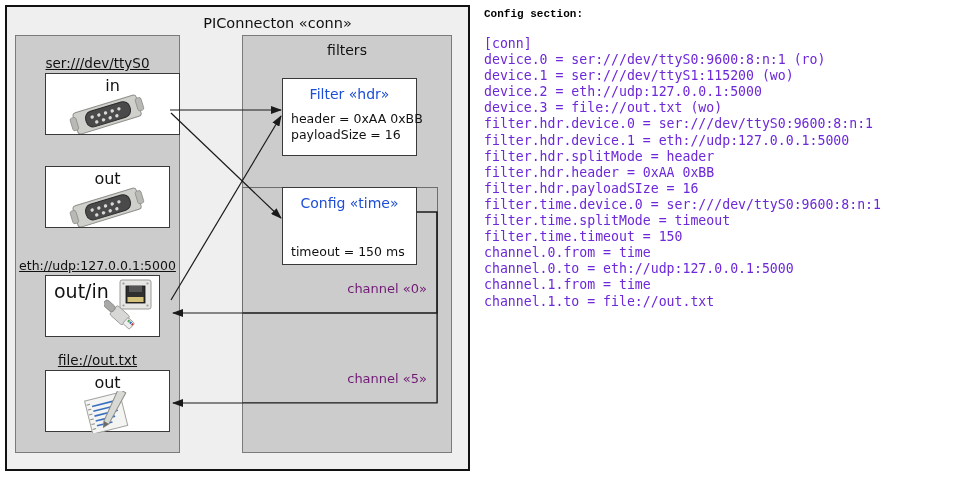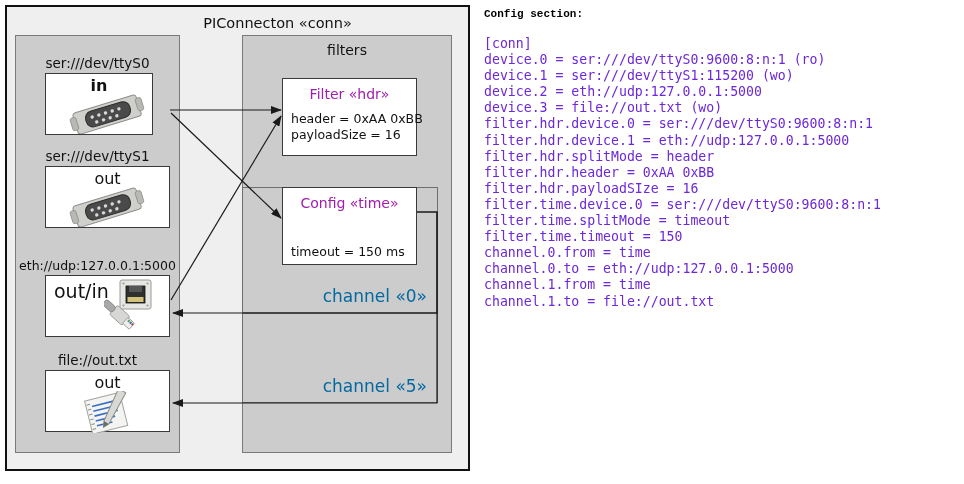--- a/index.html
+++ b/index.html
@@ -33,59 +33,59 @@
   #devices-group{left:15px;top:35px;width:165px;height:418px;}
   #filters-group{left:242px;top:35px;width:210px;height:418px;}
 
   
   .card{
     position:absolute;background:#ffffff;
     border:1.5px solid #3a3a3a;box-sizing:border-box;
   }
   .dev-label{
     position:absolute;width:100%;text-align:center;
-    font-size:13.5px;color:#111;
+    font-size:13.5px;color:#111;text-decoration:underline;
   }
   .dev-mode{
     position:absolute;top:4px;width:100%;text-align:center;
     font-size:16px;color:#111;line-height:1;
   }
   .dev-mode.left{text-align:left;padding-left:8px;width:auto;left:0;font-size:19px;top:6px;}
 
   
   #dev0-label{left:15px;top:55px;width:165px;}
-  #dev0-card {left:45px;top:73px;width:108px;height:62px;font-weight:bold;}
+  #dev0-card {left:45px;top:73px;width:135px;height:62px;}
   #dev1-label{left:15px;top:148px;width:165px;}
   #dev1-card {left:45px;top:166px;width:125px;height:62px;}
   #dev2-label{left:10px;top:258px;width:175px;font-size:12.5px;}
-  #dev2-card {left:45px;top:275px;width:125px;height:62px;}
+  #dev2-card {left:45px;top:275px;width:115px;height:62px;}
   #dev3-label{left:15px;top:352px;width:165px;}
   #dev3-card {left:45px;top:370px;width:125px;height:62px;}
 
   
   #filter-hdr {left:282px;top:78px;width:135px;height:78px;}
   #filter-time{left:282px;top:187px;width:135px;height:78px;}
   .filter-title{
     position:absolute;left:0;top:7px;width:100%;text-align:center;
-    font-size:14px;color:#a21caf;
+    font-size:14px;color:#1d4ed8;
   }
   .filter-props{
     position:absolute;left:8px;top:32px;font-size:12.5px;color:#111;
     line-height:16px;
   }
 
   
   .chan-box{
     position:absolute;background:#cccccc;border:1.5px solid #6e6e6e;
     box-sizing:border-box;
   }
   #chan0-box{left:242px;top:187px;width:196px;height:126px;}
   #chan1-box{left:242px;top:313px;width:196px;height:90px;}
   .chan-label{
-    position:absolute;right:10px;bottom:6px;font-size:17px;color:#0369a1;
+    position:absolute;right:10px;bottom:16px;font-size:13px;color:#701a75;
   }
 
   
   .icon{position:absolute;}
 
   
   .config{
     position:absolute;left:484px;top:8px;width:474px;
   }
   .config-heading{
@@ -140,21 +140,20 @@
         <circle cx="27" cy="24" r="1.7" fill="#d9d9d9"></circle>
           <circle cx="34" cy="24" r="1.7" fill="#d9d9d9"></circle>
         <circle cx="41" cy="24" r="1.7" fill="#d9d9d9"></circle>
           <circle cx="48" cy="24" r="1.7" fill="#d9d9d9"></circle>
         <rect x="2" y="13" width="6" height="13" rx="2" fill="#b8b8b4" stroke="#8e8e8a" stroke-width="0.8"></rect>
         <rect x="70" y="13" width="6" height="13" rx="2" fill="#b8b8b4" stroke="#8e8e8a" stroke-width="0.8"></rect>
       </g>
     </svg>
   </div>
 
-  <div class="dev-label" id="dev1-label">ser:///dev/ttyS1</div>
   <div class="card" id="dev1-card">
     <div class="dev-mode">out</div>
     <svg class="icon" style="left:22px;top:20px;" width="82" height="40" viewBox="0 0 82 40">
       <g transform="rotate(-17 41 20)">
         <rect x="6" y="9" width="66" height="22" rx="3" fill="#cfcfcb" stroke="#8e8e8a" stroke-width="1"></rect>
         <rect x="17" y="12" width="46" height="16" rx="7" fill="#4a4a4a" stroke="#2b2b2b" stroke-width="1"></rect>
         <circle cx="24" cy="18" r="1.7" fill="#d9d9d9"></circle>
           <circle cx="31" cy="18" r="1.7" fill="#d9d9d9"></circle>
         <circle cx="38" cy="18" r="1.7" fill="#d9d9d9"></circle>
           <circle cx="45" cy="18" r="1.7" fill="#d9d9d9"></circle>

